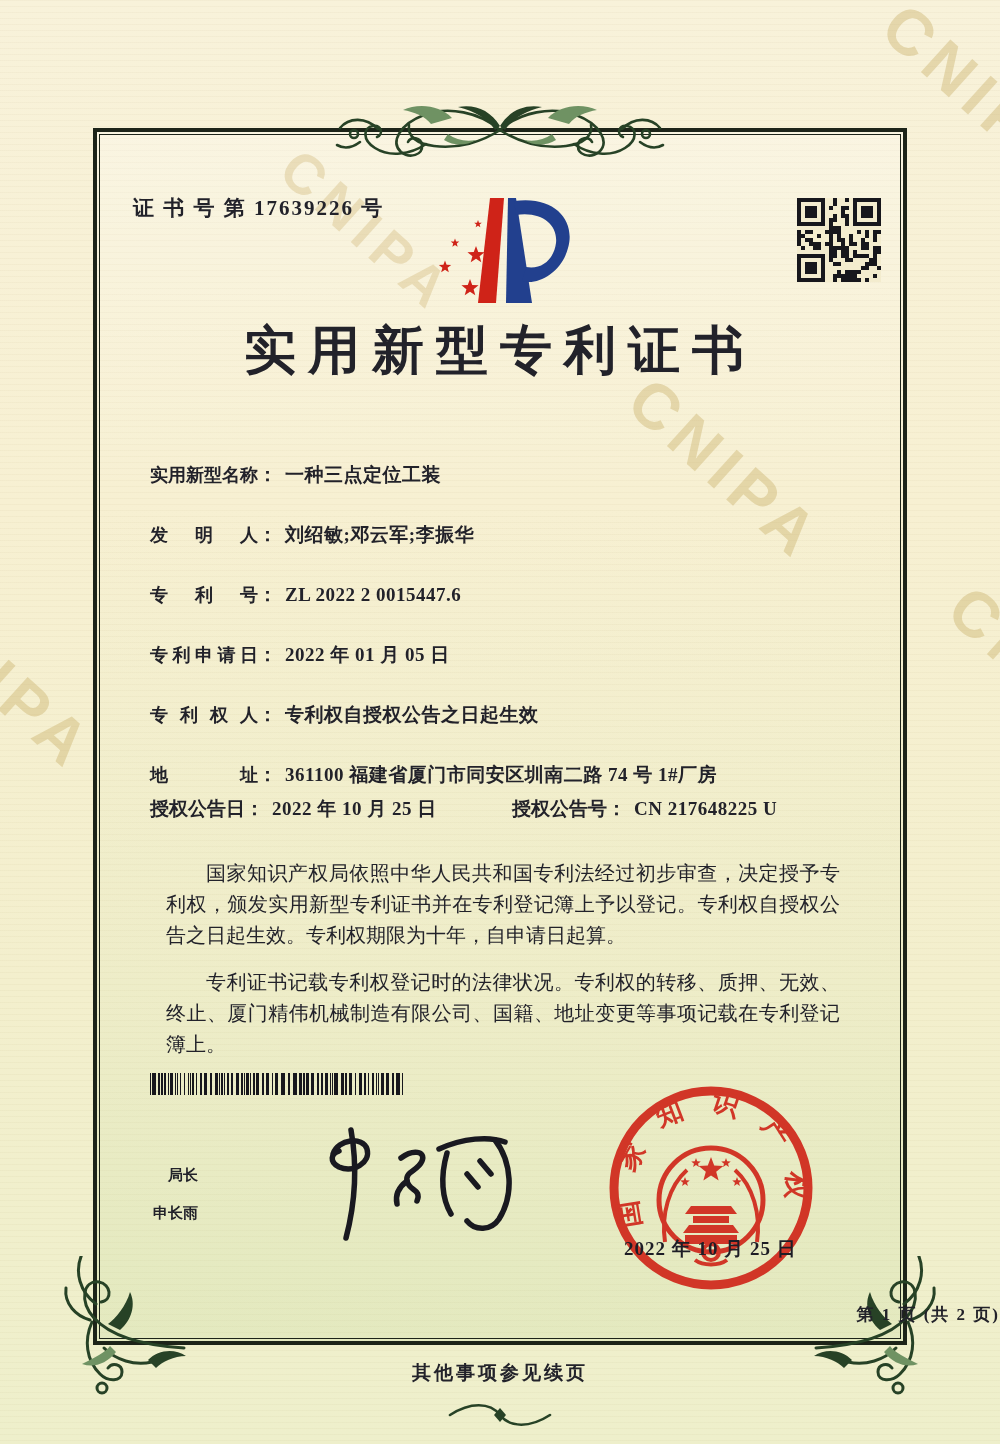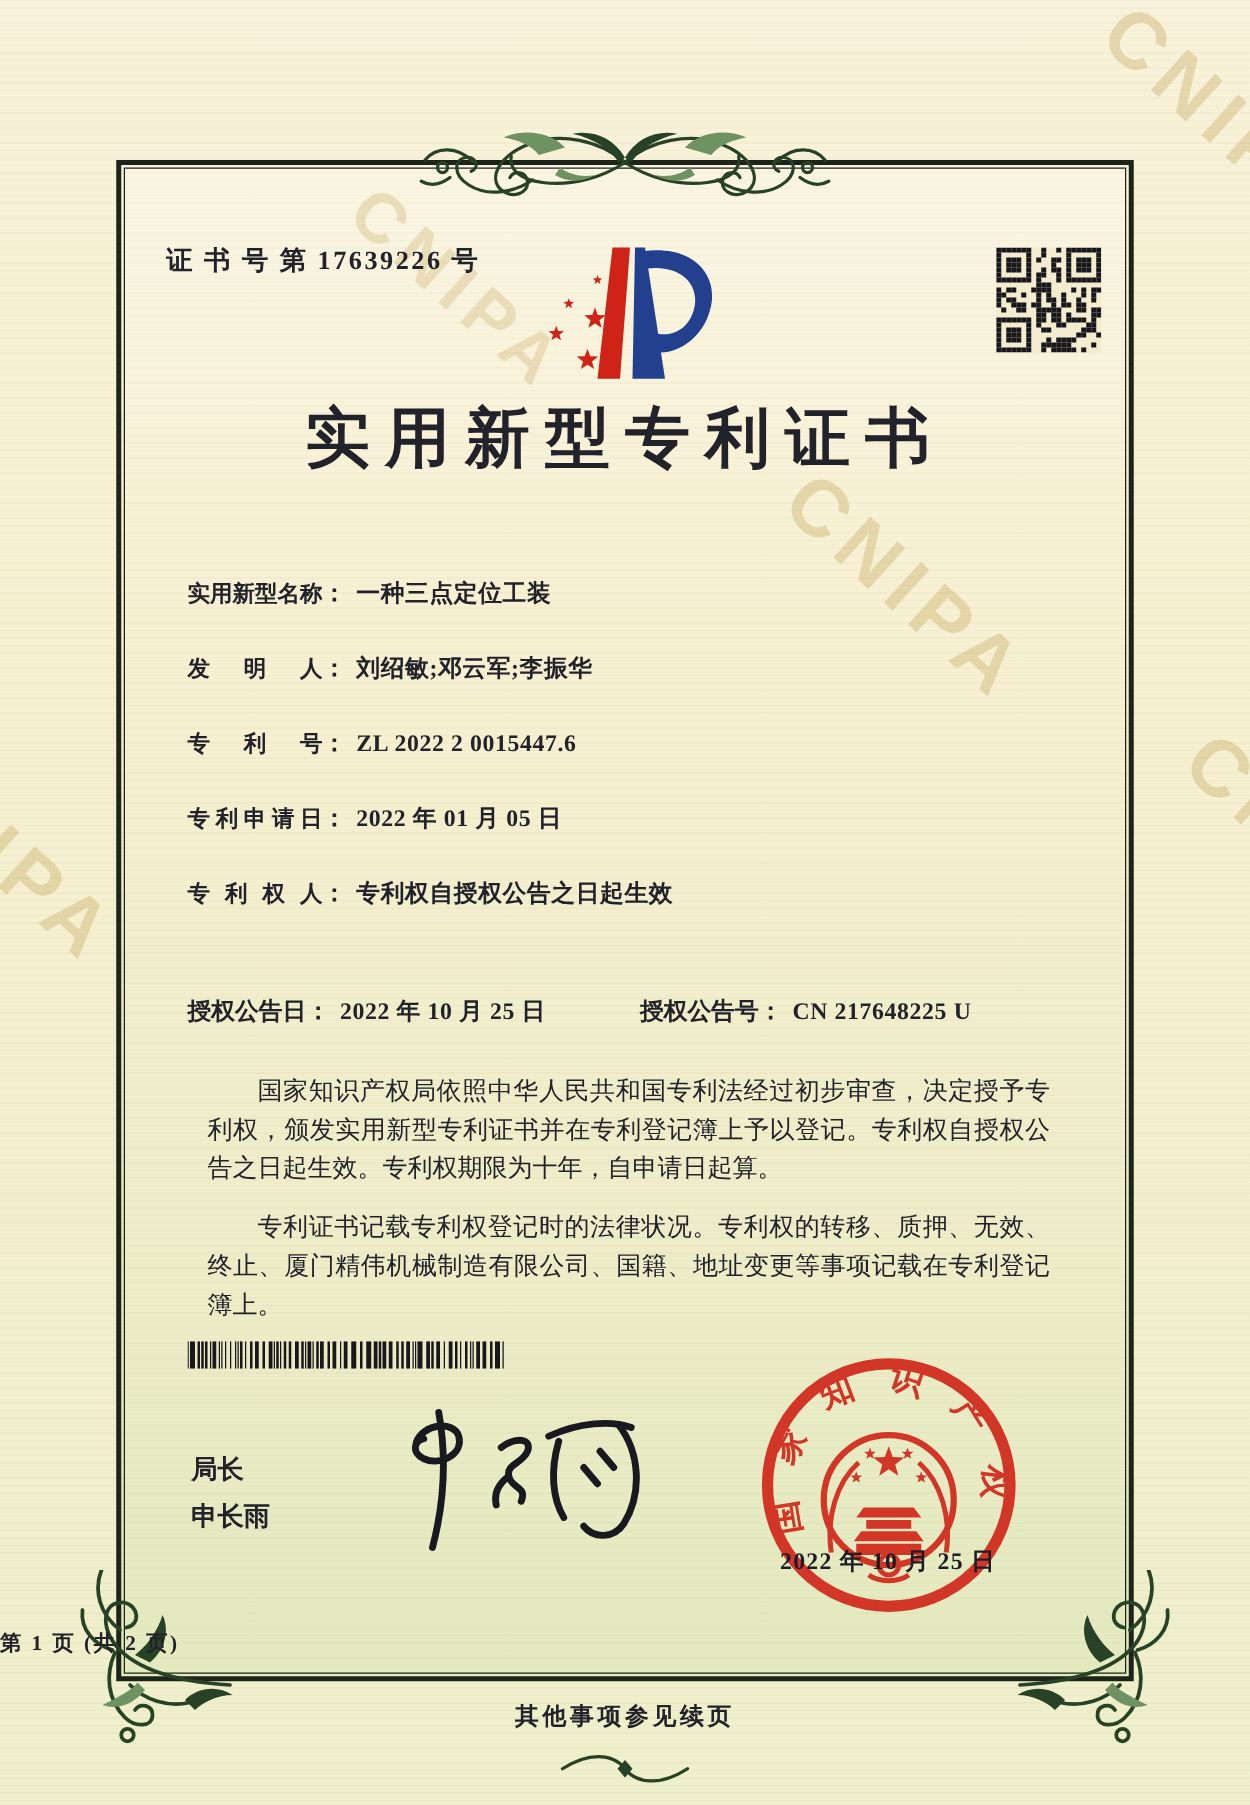--- a/index.html
+++ b/index.html
@@ -26,26 +26,26 @@
   .flabel{display:inline-block;width:108px;font-size:18px;font-weight:700;
     text-align:justify;text-align-last:justify;vertical-align:baseline;}
   .fcolon{font-weight:700;}
   .fvalue{margin-left:8px;letter-spacing:.5px;}
   .grantrow{position:absolute;left:150px;top:796px;width:760px;font-size:19px;font-weight:600;white-space:nowrap;}
   .grant2{position:absolute;left:362px;top:0;}
   .paras{position:absolute;left:150px;top:842px;width:706px;font-size:20px;line-height:31px;
     text-align:justify;font-weight:500;}
   .paras p{margin:16px;text-indent:2em;}
   .barcode-box{position:absolute;left:150px;top:1073px;width:258px;height:22px;}
-  .signer{position:absolute;left:153px;top:1156px;font-size:21px;font-weight:700;line-height:38px;}
+  .signer{position:absolute;left:153px;top:1156px;font-size:15px;font-weight:700;line-height:38px;text-align:right;}
   .sig-svg{position:absolute;left:295px;top:1118px;}
   .seal{position:absolute;left:605px;top:1082px;width:212px;height:212px;opacity:.93;}
   .seal-date{position:absolute;left:624px;top:1236px;font-size:19px;font-weight:600;
     letter-spacing:1px;color:#1d1d26;white-space:nowrap;}
-  .pageinfo{position:absolute;left:0;top:1303px;width:100%;text-align:left;
+  .pageinfo{position:absolute;left:0;top:1303px;width:100%;text-align:right;
     font-size:17px;font-weight:600;letter-spacing:2px;}
   .footnote{position:absolute;left:0;top:1360px;width:100%;text-align:center;
     font-size:19px;font-weight:700;letter-spacing:3px;}
   .orn{position:absolute;pointer-events:none;}
   .logo{position:absolute;left:430px;top:193px;}
   .qr{position:absolute;left:797px;top:198px;width:84px;height:84px;background:#f3ecce;}
 </style>
 </head>
 <body>
 
@@ -347,20 +347,23 @@
     </div>
     <div class="frow">
       <span class="flabel">专利号</span><span class="fcolon">：</span><span class="fvalue">ZL 2022 2 0015447.6</span>
     </div>
     <div class="frow">
       <span class="flabel">专利申请日</span><span class="fcolon">：</span><span class="fvalue">2022 年 01 月 05 日</span>
     </div>
     <div class="frow">
       <span class="flabel">专利权人</span><span class="fcolon">：</span><span class="fvalue">专利权自授权公告之日起生效</span>
     </div>
+    <div class="frow">
+      <span class="flabel">地址</span><span class="fcolon">：</span><span class="fvalue">361100 福建省厦门市同安区圳南二路 74 号 1#厂房</span>
+    </div>
   </div>
 
   <div class="grantrow">
     <span>授权公告日</span><span>：</span><span class="fvalue">2022 年 10 月 25 日</span>
     <span class="grant2"><span>授权公告号</span><span>：</span><span class="fvalue">CN 217648225 U</span></span>
   </div>
 
   <div class="paras">
     <p>国家知识产权局依照中华人民共和国专利法经过初步审查，决定授予专利权，颁发实用新型专利证书并在专利登记簿上予以登记。专利权自授权公告之日起生效。专利权期限为十年，自申请日起算。</p>
     <p>专利证书记载专利权登记时的法律状况。专利权的转移、质押、无效、终止、厦门精伟机械制造有限公司、国籍、地址变更等事项记载在专利登记簿上。</p>

